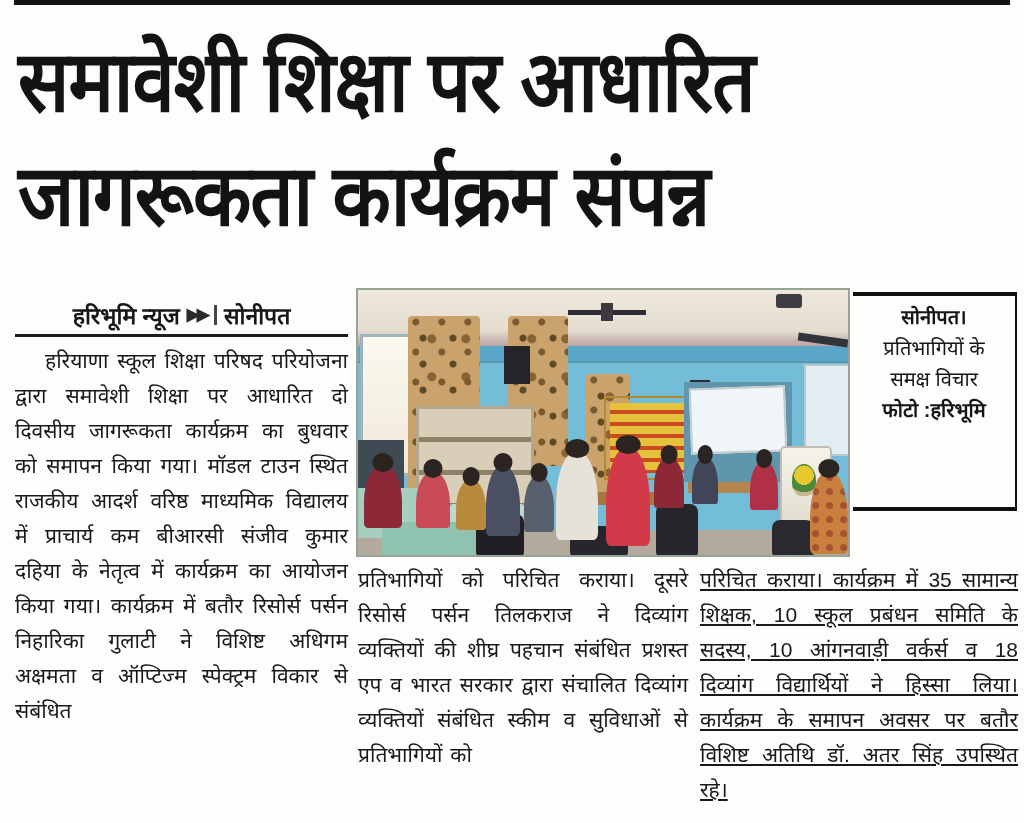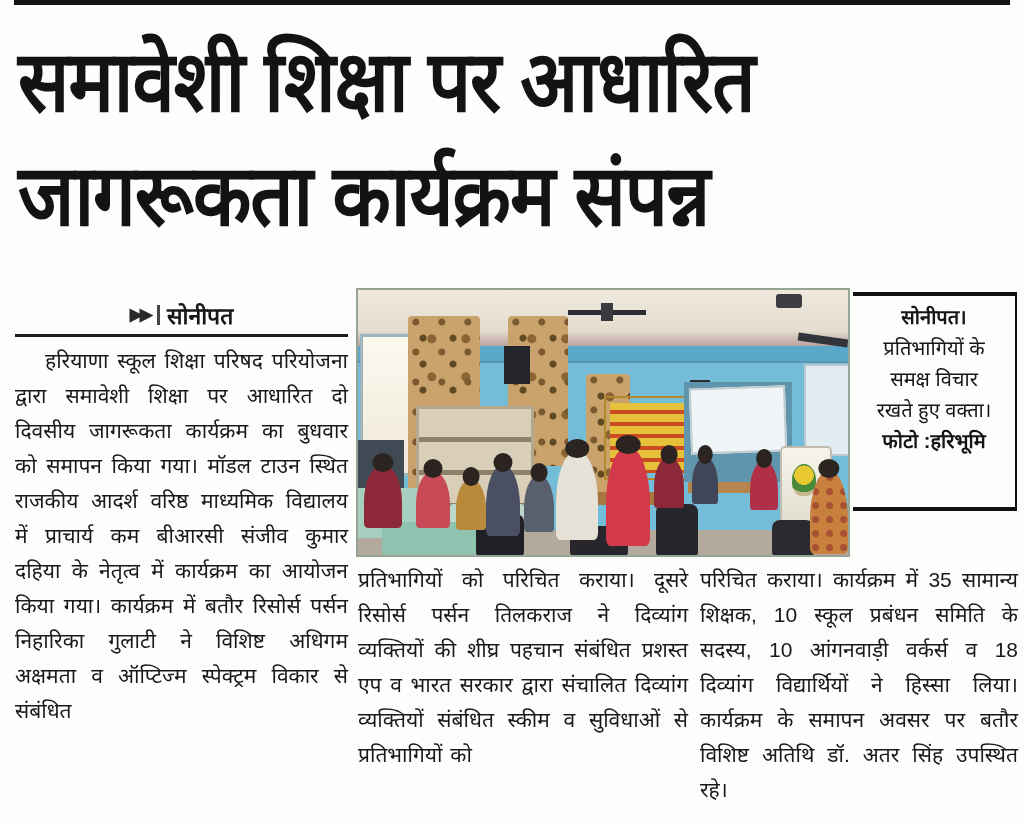--- a/index.html
+++ b/index.html
@@ -32,21 +32,21 @@
   .byline .tick{width:3px;height:20px;background:#444;}
   .byline-rule{left:15px;top:334px;width:333px;height:3px;background:#1d1d1d;}
 
   
   .col{
     font-size:21px;line-height:35px;text-align:justify;color:#191919;
     text-justify:inter-word;word-spacing:2px;
   }
   .col1{left:15px;top:343px;width:333px;height:462px;text-indent:30px;}
   .col2{left:358px;top:562px;width:330px;height:246px;}
-  .col3{left:700px;top:562px;width:318px;height:246px;}
+  .col3{left:700px;top:562px;width:318px;height:246px;text-decoration:underline;}
 
   
   .photo{
     left:356px;top:288px;width:490px;height:265px;
     border:2px solid #95a495;background:#74bdd9;overflow:hidden;
   }
   .photo *{position:absolute;}
   .ph-ceiling{left:0;top:0;width:100%;height:58px;
     background:linear-gradient(180deg,#efe9dd 0%,#e4ddd0 70%,#b79b9b 100%);}
   .ph-beam{left:0;top:56px;width:100%;height:15px;background:#5aa7c9;
@@ -132,20 +132,21 @@
 <div>
 
   <div class="abs top-bar"></div>
 
   <h1 class="abs headline" style="margin:0;">
     <span class="hl-line l1">समावेशी शिक्षा पर आधारित</span>
     <span class="hl-line l2">जागरूकता कार्यक्रम संपन्न</span>
   </h1>
 
   <div class="abs byline">
+    <span>हरिभूमि न्यूज</span>
     <span class="arrows">▶▶</span>
     <span class="tick"></span>
     <span>सोनीपत</span>
   </div>
   <div class="abs byline-rule"></div>
 
   <div class="abs col col1">हरियाणा स्कूल शिक्षा परिषद परियोजना द्वारा समावेशी शिक्षा पर आधारित दो दिवसीय जागरूकता कार्यक्रम का बुधवार को समापन किया गया। मॉडल टाउन स्थित राजकीय आदर्श वरिष्ठ माध्यमिक विद्यालय में प्राचार्य कम बीआरसी संजीव कुमार दहिया के नेतृत्व में कार्यक्रम का आयोजन किया गया। कार्यक्रम में बतौर रिसोर्स पर्सन निहारिका गुलाटी ने विशिष्ट अधिगम अक्षमता व ऑप्टिज्म स्पेक्ट्रम विकार से संबंधित</div>
 
   <div class="abs photo">
     <div class="ph-ceiling"></div>
@@ -186,20 +187,19 @@
     <div class="person ph-p8"></div>
     <div class="person ph-p9"></div>
     <div class="person ph-p10"></div>
     <div class="person ph-p11"></div>
   </div>
 
   <div class="abs caption">
     <span class="cap-line bold">सोनीपत।</span>
     <span class="cap-line">प्रतिभागियों के</span>
     <span class="cap-line">समक्ष विचार</span>
-    <span class="cap-line">रखते हुए वक्ता।</span>
     <span class="cap-line bold">फोटो :हरिभूमि</span>
   </div>
 
   <div class="abs col col2">प्रतिभागियों को परिचित कराया। दूसरे रिसोर्स पर्सन तिलकराज ने दिव्यांग व्यक्तियों की शीघ्र पहचान संबंधित प्रशस्त एप व भारत सरकार द्वारा संचालित दिव्यांग व्यक्तियों संबंधित स्कीम व सुविधाओं से प्रतिभागियों को</div>
   <div class="abs col col3">परिचित कराया। कार्यक्रम में 35 सामान्य शिक्षक, 10 स्कूल प्रबंधन समिति के सदस्य, 10 आंगनवाड़ी वर्कर्स व 18 दिव्यांग विद्यार्थियों ने हिस्सा लिया। कार्यक्रम के समापन अवसर पर बतौर विशिष्ट अतिथि डॉ. अतर सिंह उपस्थित रहे।</div>
 
 </div>
 
 </body></html>

